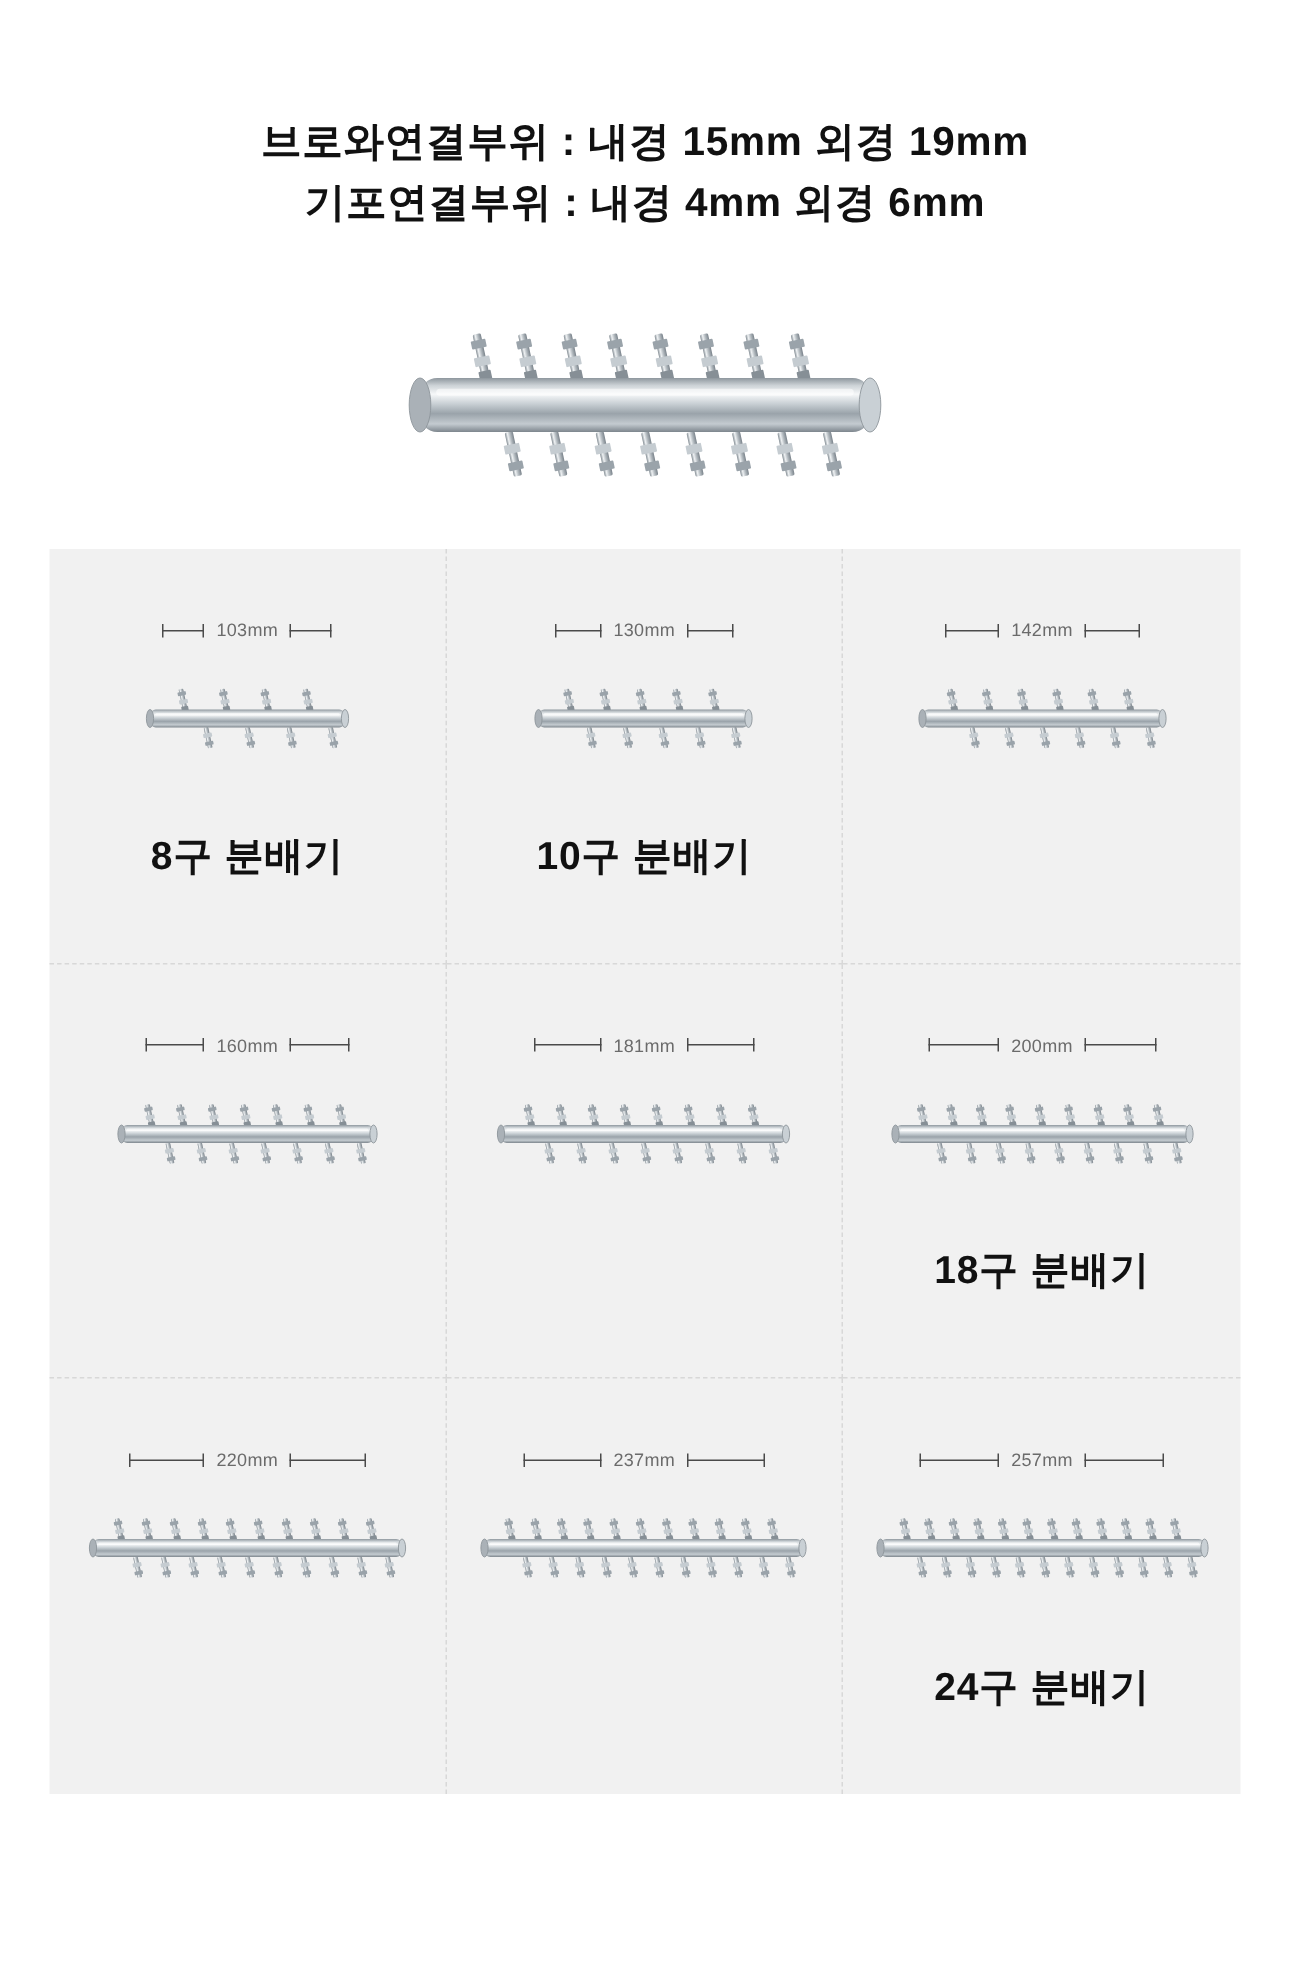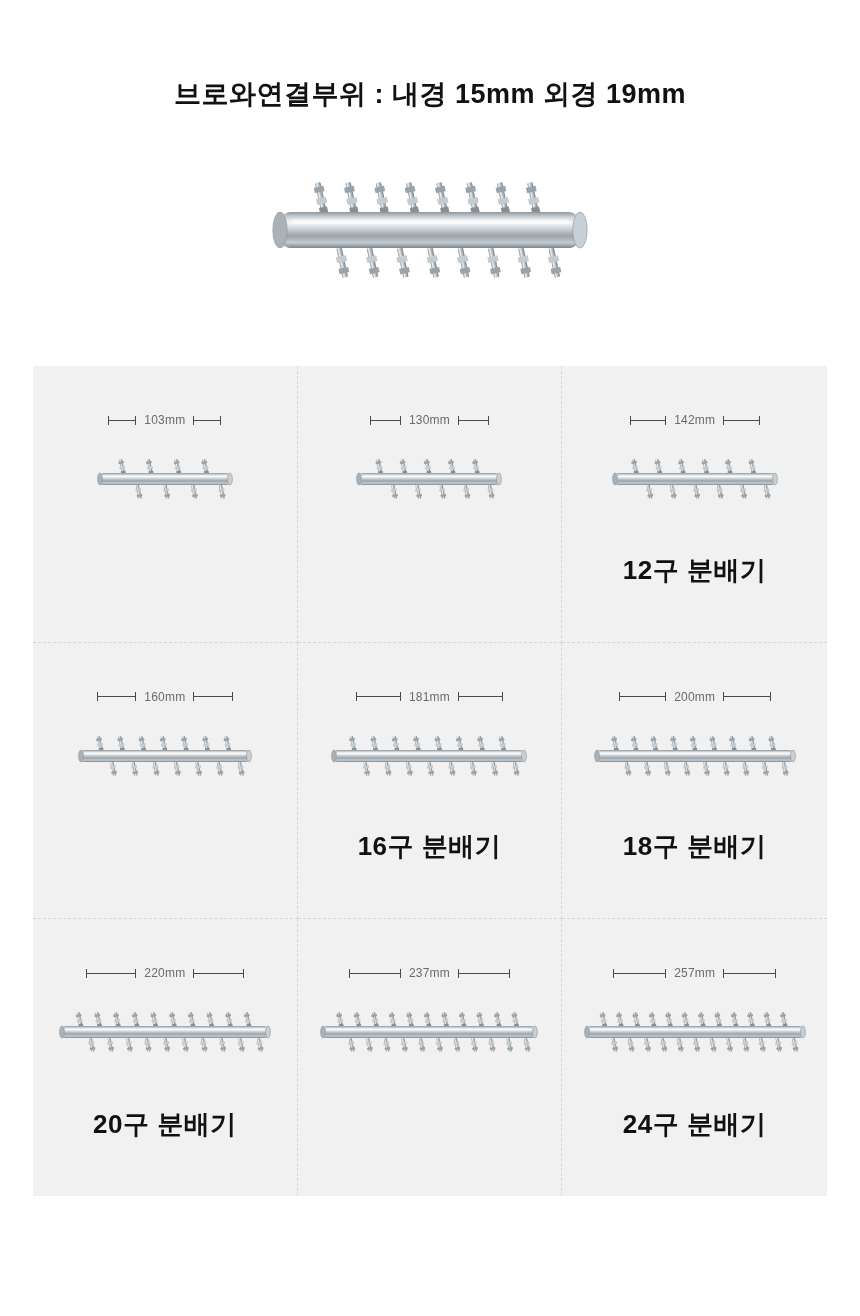--- a/index.html
+++ b/index.html
@@ -120,20 +120,21 @@
     font-weight: bold;
     color: #111111;
     letter-spacing: 0.5px;
   }
 </style>
 </head>
 <body>
 
 <div class="spec-header">
   <div class="spec-line">브로와연결부위 : 내경 15mm 외경 19mm</div>
+  <div class="spec-line">기포연결부위 : 내경 4mm 외경 6mm</div>
 </div>
 
 <div class="hero">
   <svg class="hero-svg" id="hero-svg" width="420" height="130" viewBox="0 0 420 130">
     <defs>
       <linearGradient id="barGrad" x1="0" y1="0" x2="0" y2="1">
         <stop offset="0%" stop-color="#8e979e"></stop>
         <stop offset="14%" stop-color="#cdd3d7"></stop>
         <stop offset="30%" stop-color="#f6f8f9"></stop>
         <stop offset="48%" stop-color="#c8cfd4"></stop>
@@ -300,20 +301,21 @@
                 <rect x="-2.79" y="9.52" width="5.58" height="2.52" fill="#9aa3aa" rx="0.6"></rect>
                 <rect x="-2.94" y="3.92" width="5.89" height="2.80" fill="#c5ccd1" rx="0.6"></rect>
               </g>
               <rect x="55.00" y="29.00" width="130.00" height="12.00" fill="url(#barGrad)" rx="3.84"></rect>
               <ellipse cx="55.00" cy="35.00" rx="2.40" ry="6.00" fill="#aab1b7" stroke="#8d959b" stroke-width="0.6"></ellipse>
               <ellipse cx="185.00" cy="35.00" rx="2.40" ry="6.00" fill="#c9d0d5" stroke="#8d959b" stroke-width="0.6"></ellipse>
               <rect x="58.60" y="31.40" width="122.80" height="1.56" fill="#ffffff" opacity="0.55" rx="0.84"></rect>
             </g>
           </svg>
         </div>
+        <div class="cell-title">8구 분배기</div>
       </div>
       <div class="cell">
         <div class="dim-row">
           <div class="dim-arrow" style="width: 30.8px;"></div>
           <span class="dim-label">130mm</span>
           <div class="dim-arrow" style="width: 30.8px;"></div>
         </div>
         <div class="part-img">
           <svg width="240" height="70" viewBox="0 0 240 70">
             <g>
@@ -372,20 +374,21 @@
                 <rect x="-2.79" y="9.52" width="5.58" height="2.52" fill="#9aa3aa" rx="0.6"></rect>
                 <rect x="-2.94" y="3.92" width="5.89" height="2.80" fill="#c5ccd1" rx="0.6"></rect>
               </g>
               <rect x="50.00" y="29.00" width="140.00" height="12.00" fill="url(#barGrad)" rx="3.84"></rect>
               <ellipse cx="50.00" cy="35.00" rx="2.40" ry="6.00" fill="#aab1b7" stroke="#8d959b" stroke-width="0.6"></ellipse>
               <ellipse cx="190.00" cy="35.00" rx="2.40" ry="6.00" fill="#c9d0d5" stroke="#8d959b" stroke-width="0.6"></ellipse>
               <rect x="53.60" y="31.40" width="132.80" height="1.56" fill="#ffffff" opacity="0.55" rx="0.84"></rect>
             </g>
           </svg>
         </div>
+        <div class="cell-title">10구 분배기</div>
       </div>
       <div class="cell">
         <div class="dim-row">
           <div class="dim-arrow" style="width: 36.4px;"></div>
           <span class="dim-label">142mm</span>
           <div class="dim-arrow" style="width: 36.4px;"></div>
         </div>
         <div class="part-img">
           <svg width="240" height="70" viewBox="0 0 240 70">
             <g>
@@ -455,21 +458,20 @@
                 <rect x="-2.79" y="9.52" width="5.58" height="2.52" fill="#9aa3aa" rx="0.6"></rect>
                 <rect x="-2.94" y="3.92" width="5.89" height="2.80" fill="#c5ccd1" rx="0.6"></rect>
               </g>
               <rect x="40.00" y="29.00" width="160.00" height="12.00" fill="url(#barGrad)" rx="3.84"></rect>
               <ellipse cx="40.00" cy="35.00" rx="2.40" ry="6.00" fill="#aab1b7" stroke="#8d959b" stroke-width="0.6"></ellipse>
               <ellipse cx="200.00" cy="35.00" rx="2.40" ry="6.00" fill="#c9d0d5" stroke="#8d959b" stroke-width="0.6"></ellipse>
               <rect x="43.60" y="31.40" width="152.80" height="1.56" fill="#ffffff" opacity="0.55" rx="0.84"></rect>
             </g>
           </svg>
         </div>
-        <div class="cell-title">12구 분배기</div>
       </div>
       <div class="cell">
         <div class="dim-row">
           <div class="dim-arrow" style="width: 39.2px;"></div>
           <span class="dim-label">160mm</span>
           <div class="dim-arrow" style="width: 39.2px;"></div>
         </div>
         <div class="part-img">
           <svg width="240" height="70" viewBox="0 0 240 70">
             <g>
@@ -655,21 +657,20 @@
                 <rect x="-2.79" y="9.52" width="5.58" height="2.52" fill="#9aa3aa" rx="0.6"></rect>
                 <rect x="-2.94" y="3.92" width="5.89" height="2.80" fill="#c5ccd1" rx="0.6"></rect>
               </g>
               <rect x="25.00" y="29.00" width="190.00" height="12.00" fill="url(#barGrad)" rx="3.84"></rect>
               <ellipse cx="25.00" cy="35.00" rx="2.40" ry="6.00" fill="#aab1b7" stroke="#8d959b" stroke-width="0.6"></ellipse>
               <ellipse cx="215.00" cy="35.00" rx="2.40" ry="6.00" fill="#c9d0d5" stroke="#8d959b" stroke-width="0.6"></ellipse>
               <rect x="28.60" y="31.40" width="182.80" height="1.56" fill="#ffffff" opacity="0.55" rx="0.84"></rect>
             </g>
           </svg>
         </div>
-        <div class="cell-title">16구 분배기</div>
       </div>
       <div class="cell">
         <div class="dim-row">
           <div class="dim-arrow" style="width: 47.6px;"></div>
           <span class="dim-label">200mm</span>
           <div class="dim-arrow" style="width: 47.6px;"></div>
         </div>
         <div class="part-img">
           <svg width="240" height="70" viewBox="0 0 240 70">
             <g>
@@ -900,21 +901,20 @@
                 <rect x="-2.79" y="9.52" width="5.58" height="2.52" fill="#9aa3aa" rx="0.6"></rect>
                 <rect x="-2.94" y="3.92" width="5.89" height="2.80" fill="#c5ccd1" rx="0.6"></rect>
               </g>
               <rect x="17.00" y="29.00" width="206.00" height="12.00" fill="url(#barGrad)" rx="3.84"></rect>
               <ellipse cx="17.00" cy="35.00" rx="2.40" ry="6.00" fill="#aab1b7" stroke="#8d959b" stroke-width="0.6"></ellipse>
               <ellipse cx="223.00" cy="35.00" rx="2.40" ry="6.00" fill="#c9d0d5" stroke="#8d959b" stroke-width="0.6"></ellipse>
               <rect x="20.60" y="31.40" width="198.80" height="1.56" fill="#ffffff" opacity="0.55" rx="0.84"></rect>
             </g>
           </svg>
         </div>
-        <div class="cell-title">20구 분배기</div>
       </div>
       <div class="cell">
         <div class="dim-row">
           <div class="dim-arrow" style="width: 52.08px;"></div>
           <span class="dim-label">237mm</span>
           <div class="dim-arrow" style="width: 52.08px;"></div>
         </div>
         <div class="part-img">
           <svg width="240" height="70" viewBox="0 0 240 70">
             <g>

